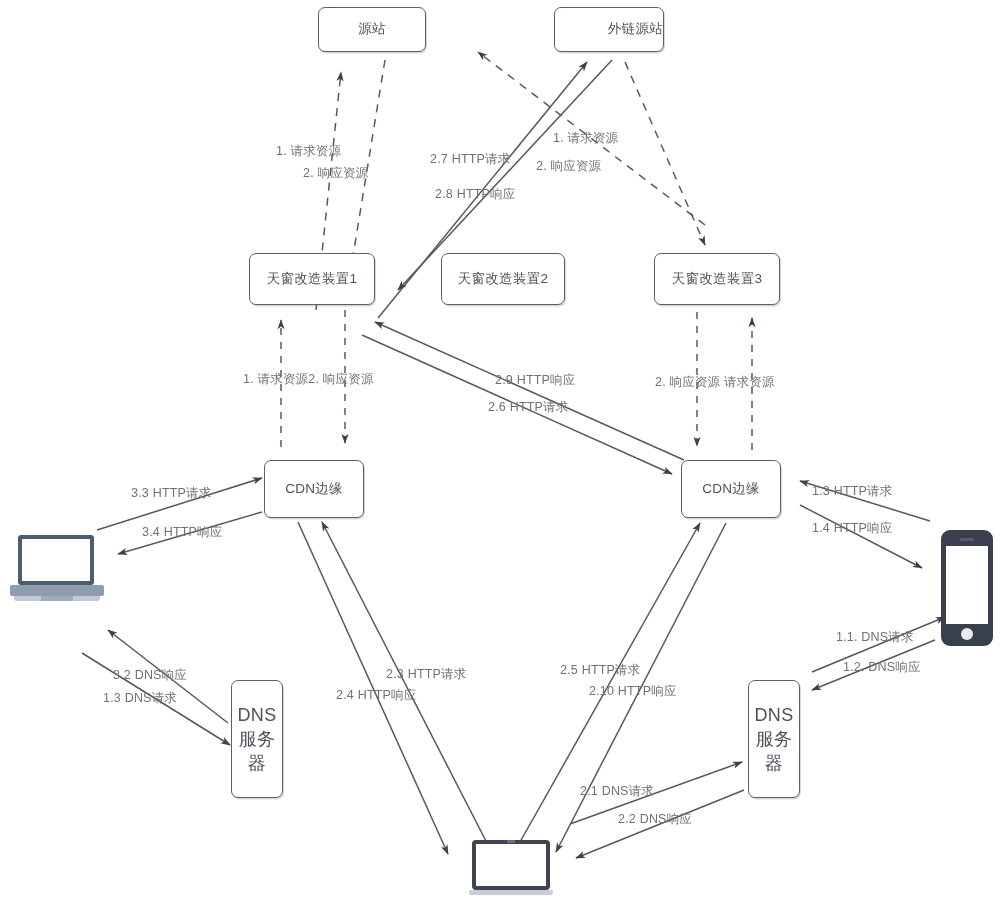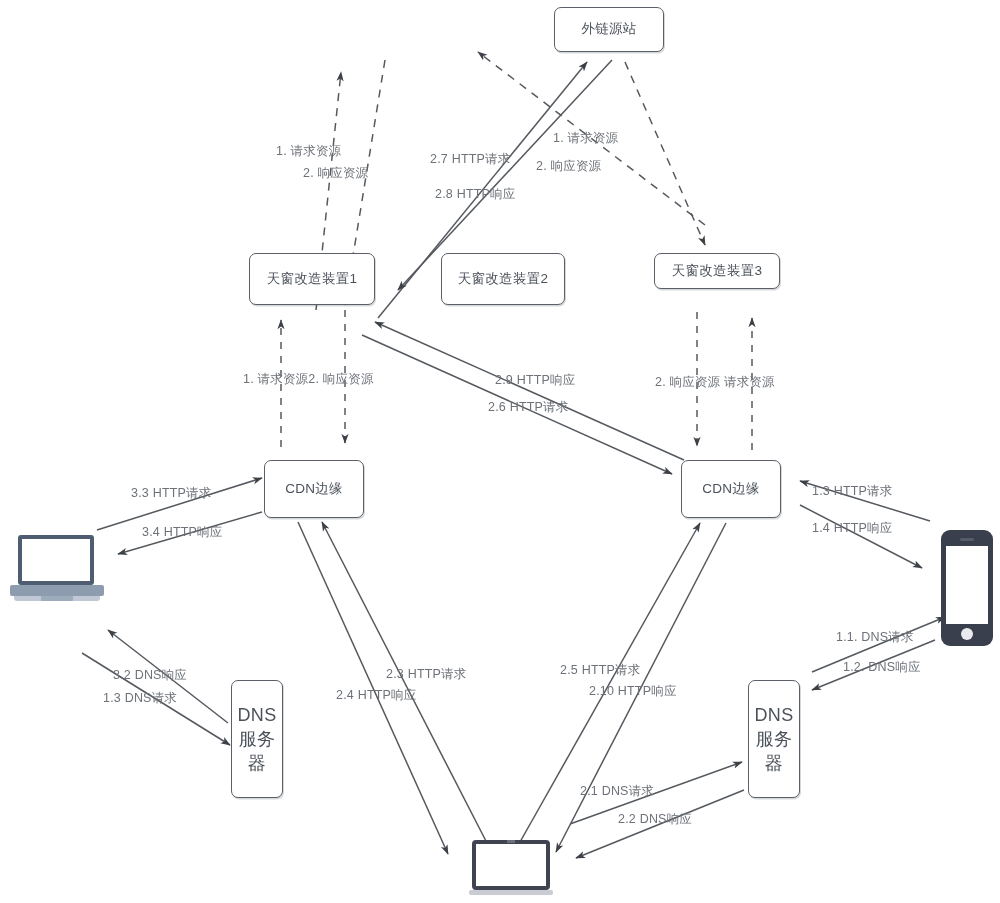--- a/index.html
+++ b/index.html
@@ -150,34 +150,37 @@
 
       <path d="M520,842 L700,523" marker-end="url(#ah)"></path>
       <path d="M726,523 L556,852" marker-end="url(#ah)"></path>
 
       <path d="M570,824 L742,762" marker-end="url(#ah)"></path>
       <path d="M744,790 L576,858" marker-end="url(#ah)"></path>
 
     </g>
   </svg>
 
-
-  <div class="node" style="left:554px;top:7px;width:110px;height:45px;">
+  <div class="node" style="left:318px;top:7px;width:108px;height:45px;">
+    <span>源站</span>
+  </div>
+
+  <div class="node" style="left:554px;top:7px;width:110px;height:45px;justify-content:flex-end;">
     <span>外链源站</span>
   </div>
 
   <div class="node" style="left:249px;top:253px;width:126px;height:52px;">
     <span>天窗改造装置1</span>
   </div>
 
   <div class="node" style="left:441px;top:253px;width:124px;height:52px;">
     <span>天窗改造装置2</span>
   </div>
 
-  <div class="node" style="left:654px;top:253px;width:126px;height:36px;">
+  <div class="node" style="left:654px;top:253px;width:126px;height:52px;">
     <span>天窗改造装置3</span>
   </div>
 
   <div class="node" style="left:264px;top:460px;width:100px;height:58px;">
     <span>CDN边缘</span>
   </div>
 
   <div class="node" style="left:681px;top:460px;width:100px;height:58px;">
     <span>CDN边缘</span>
   </div>

